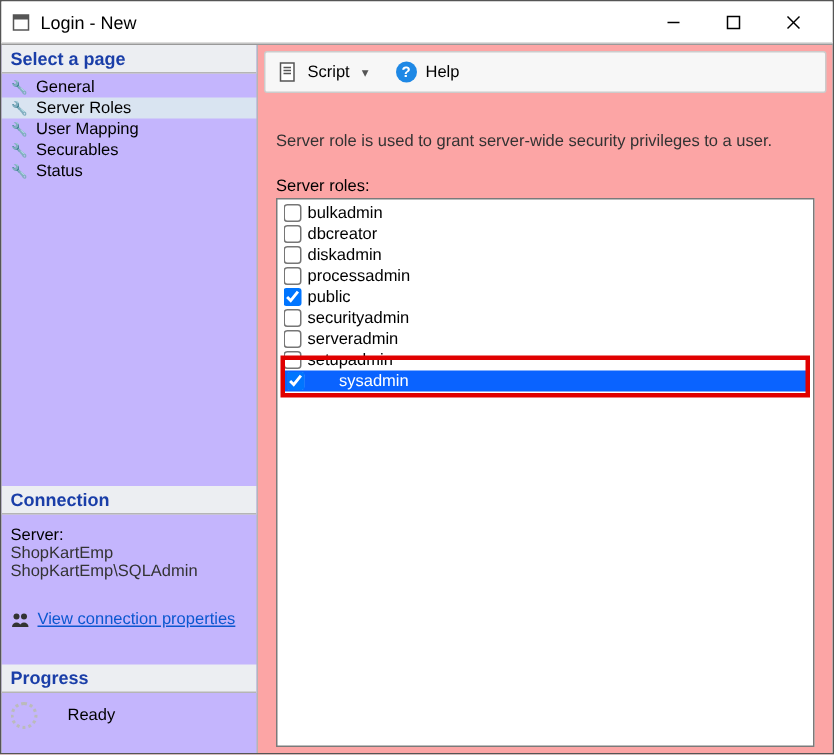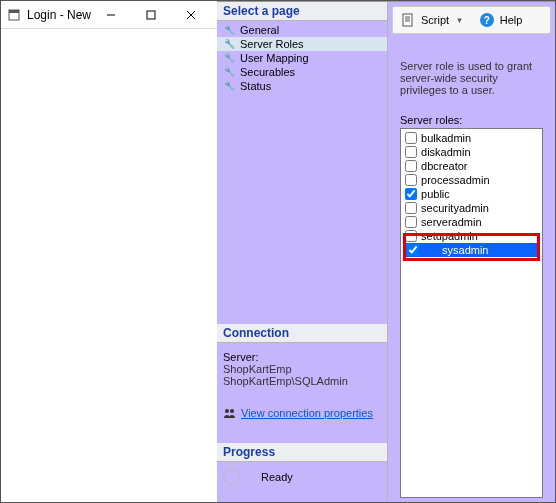--- a/index.html
+++ b/index.html
@@ -8,21 +8,21 @@
     font-family: "Segoe UI", Tahoma, sans-serif;
     font-size: 11px;
     background: #fff;
     color: #000;
   }
   .window {
     width: 556px;
     height: 503px;
     border: 1px solid #555;
     display: flex;
-    flex-direction: row;
+    flex-direction: column;
     background: #fff;
   }
   .titlebar {
     height: 28px;
     display: flex;
     align-items: center;
     padding: 0 6px;
     border-bottom: 1px solid #ddd;
     background: #fff;
   }
@@ -80,21 +80,21 @@
     display:inline-flex; align-items:center; margin-right:4px; color:#333;
   }
   .progress-block { padding: 6px; display:flex; align-items:center; gap:20px; }
   .spinner {
     width:18px;height:18px;border:2px dotted #bbb;border-radius:50%;
   }
   .right-pane {
     flex:1;
     display:flex;
     flex-direction:column;
-    background:#c4b5fd;
+    background:#fca5a5;
   }
   .toolbar {
     height:28px;
     display:flex;
     align-items:center;
     gap:6px;
     padding:0 8px;
     border-bottom:1px solid #ccc;
     margin:4px 4px 0 4px;
     border:1px solid #ccc;
@@ -273,25 +273,25 @@
         <div class="desc">Server role is used to grant server-wide security privileges to a user.</div>
         <div class="roles-label">Server roles:</div>
         <div class="roles-box">
           <div class="roles-inner" id="roles-inner">
               <div class="role-item">
                 <input type="checkbox" style="">
                 <span>bulkadmin</span>
               </div>
               <div class="role-item">
                 <input type="checkbox" style="">
+                <span>dbcreator</span>
+              </div>
+              <div class="role-item">
+                <input type="checkbox" style="">
                 <span>diskadmin</span>
-              </div>
-              <div class="role-item">
-                <input type="checkbox" style="">
-                <span>dbcreator</span>
               </div>
               <div class="role-item">
                 <input type="checkbox" style="">
                 <span>processadmin</span>
               </div>
               <div class="role-item">
                 <input type="checkbox" checked="" style="">
                 <span>public</span>
               </div>
               <div class="role-item">

